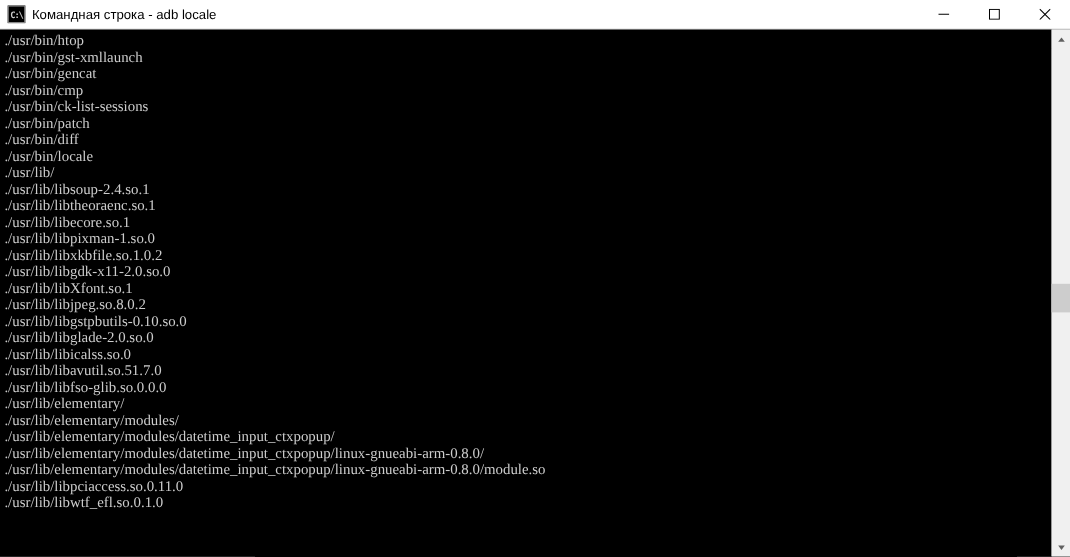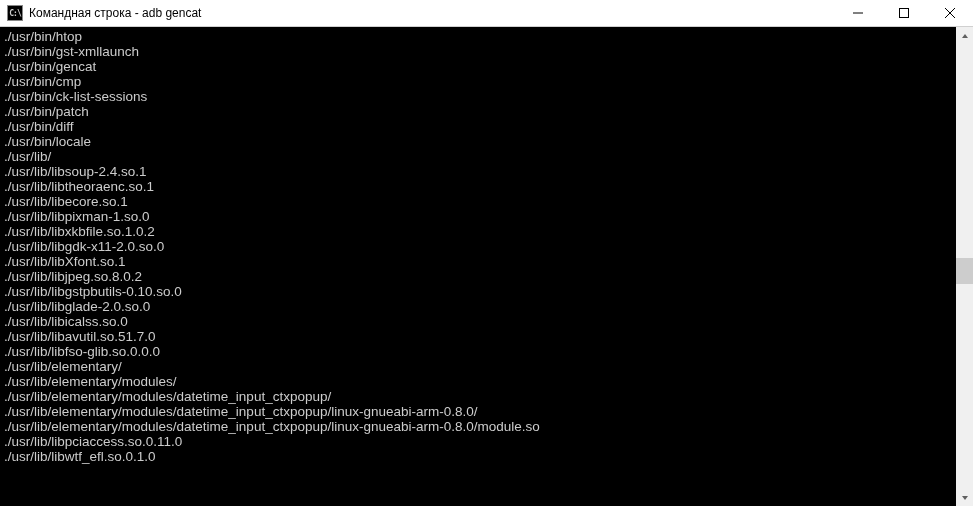--- a/index.html
+++ b/index.html
@@ -5,36 +5,36 @@
   * { margin: 0; padding: 0; box-sizing: border-box; }
   html, body { width: 973px; height: 506px; overflow: hidden; font-family: "Segoe UI", Tahoma, sans-serif; background: #000; }
   .window { width: 973px; height: 506px; display: flex; flex-direction: column; background: #fff; }
   .titlebar { height: 27px; background: #ffffff; display: flex; align-items: center; border-bottom: 1px solid #d0d0d0; }
   .titlebar-icon { width: 16px; height: 16px; margin-left: 7px; margin-right: 6px; background: #000; border: 1px solid #888; display: inline-flex; align-items: center; justify-content: center; font-size: 8px; color: #ccc; font-family: monospace; font-weight: bold; letter-spacing: -1px; }
   .titlebar-title { flex: 1; font-size: 12px; color: #000; }
   .titlebar-controls { display: flex; height: 100%; }
   .titlebar-btn { width: 46px; height: 100%; display: flex; align-items: center; justify-content: center; background: transparent; border: none; cursor: pointer; }
   .titlebar-btn svg { width: 10px; height: 10px; }
   .client { flex: 1; display: flex; background: #000; }
-  .terminal { flex: 1; background: #000; color: #cccccc; font-family: Liberation Sans, sans-serif; font-size: 13.5px; line-height: 15px; padding: 2px 0 0 4px; overflow: hidden; white-space: pre; }
+  .terminal { flex: 1; background: #000; color: #cccccc; font-family: Liberation Serif, serif; font-size: 13.5px; line-height: 15px; padding: 2px 0 0 4px; overflow: hidden; white-space: pre; }
   .scrollbar { width: 17px; background: #f0f0f0; position: relative; }
   .scrollbar-btn { width: 17px; height: 17px; background: #f0f0f0; display: flex; align-items: center; justify-content: center; position: absolute; left: 0; }
   .scrollbar-btn.up { top: 0; }
   .scrollbar-btn.down { bottom: 0; }
   .scrollbar-btn svg { width: 8px; height: 8px; fill: #606060; }
   .scrollbar-track { position: absolute; top: 17px; bottom: 17px; left: 0; right: 0; background: #f0f0f0; }
   .scrollbar-thumb { position: absolute; left: 0; right: 0; background: #cdcdcd; }
 </style>
 </head>
 <body>
 
 <div class="window">
   <div class="titlebar">
     <span class="titlebar-icon">C:\</span>
-    <span class="titlebar-title">Командная строка - adb  gencat</span>
+    <span class="titlebar-title">Командная строка - adb  locale</span>
     <div class="titlebar-controls">
       <button class="titlebar-btn">
         <svg viewBox="0 0 10 10">
             <line x1="0" y1="5" x2="10" y2="5" stroke="#000" stroke-width="1"></line>
           </svg>
       </button>
       <button class="titlebar-btn">
         <svg viewBox="0 0 10 10">
             <rect x="0.5" y="0.5" width="9" height="9" fill="none" stroke="#000" stroke-width="1"></rect>
           </svg>

